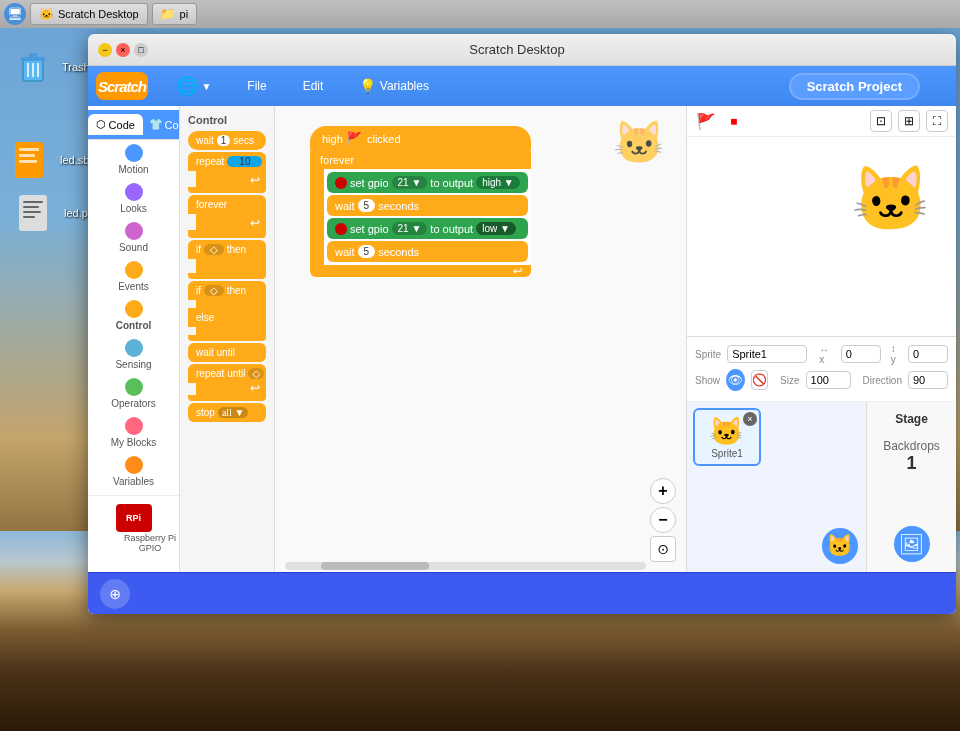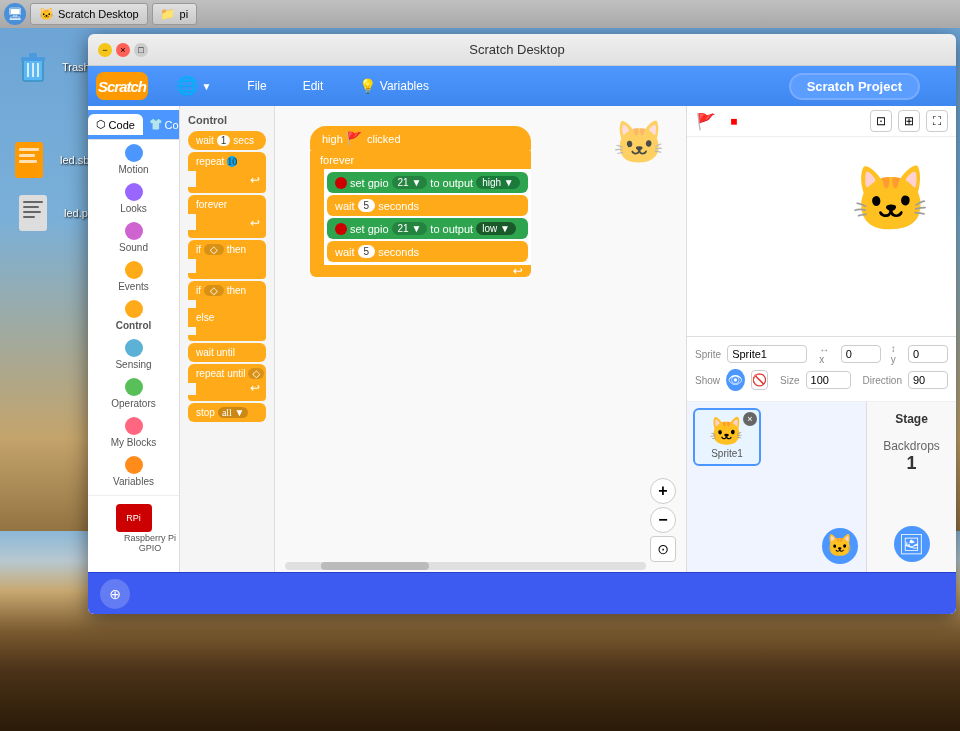--- a/index.html
+++ b/index.html
@@ -339,41 +339,41 @@
               <span class="category-label">My Blocks</span>
             </div>
             <div class="category-item">
               <div class="category-dot cat-variables"></div>
               <span class="category-label">Variables</span>
             </div>
 
             <div style="margin-top:4px;border-top:1px solid #eee;padding-top:4px;"></div>
             <div class="category-item">
               <div style="width:36px;height:28px;background:#cc0000;border-radius:4px;display:flex;align-items:center;justify-content:center;">
-                <span style="color:white;font-size:9px;font-weight:normal;">RPi</span>
+                <span style="color:white;font-size:9px;font-weight:bold;">RPi</span>
               </div>
               <span class="category-label" style="font-size:9px;line-height:1.1;padding-left:33px;">Raspberry Pi GPIO</span>
             </div>
           </div>
         </div>
 
         <div class="blocks-palette">
           <div class="palette-label">Control</div>
           <div class="palette-blocks">
 
             <div class="pb pb-orange" style="border-radius:12px;">
               <span>wait</span>
               <span style="background:white;color:#333;border-radius:8px;padding:0 4px;font-size:10px;">1</span>
               <span>secs</span>
             </div>
 
             <div style="position:relative;">
               <div class="pb pb-orange" style="border-radius:6px 6px 0 0;">
                 <span>repeat</span>
-                <span style="background:#0ea5e9;color:#333;border-radius:8px;padding:0 0;font-size:10px;font-family:Liberation Serif, serif;">10</span>
+                <span style="background:#0ea5e9;color:#333;border-radius:8px;padding:0 12px;font-size:10px;">10</span>
               </div>
               <div style="background:#ffab19;height:16px;margin-left:8px;"></div>
               <div style="background:#ffab19;height:6px;border-radius:0 0 4px 4px;"></div>
               <span style="position:absolute;bottom:6px;right:6px;color:white;font-size:12px;">↩</span>
             </div>
 
             <div style="position:relative;">
               <div class="pb pb-orange" style="border-radius:6px 6px 0 0;">
                 <span>forever</span>
               </div>

